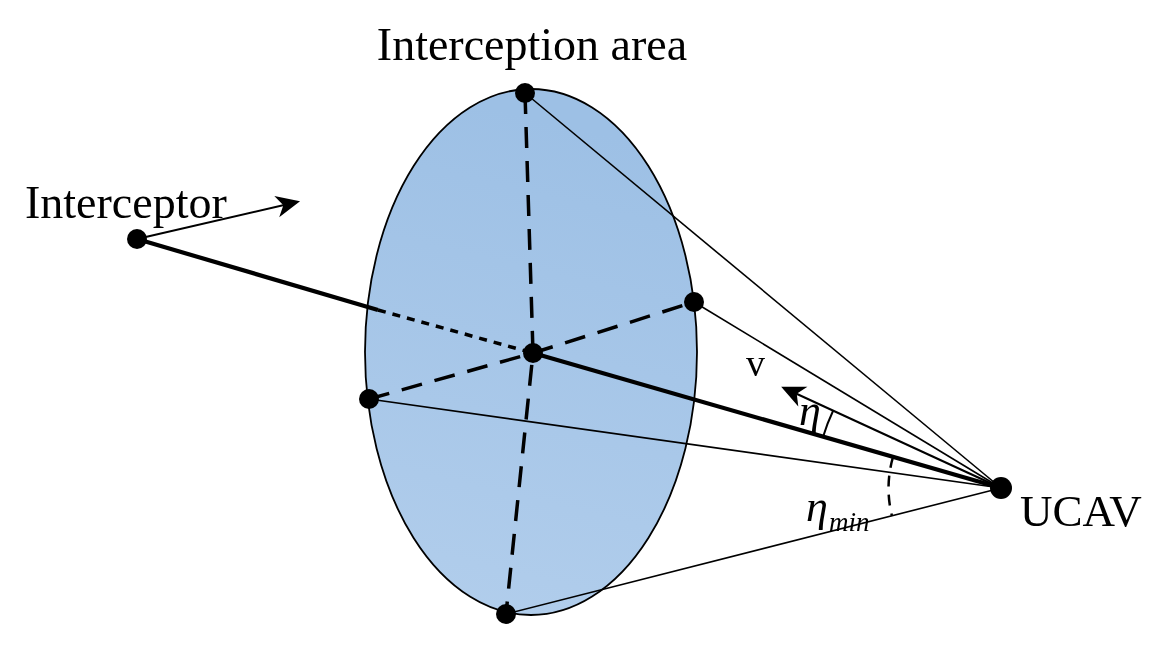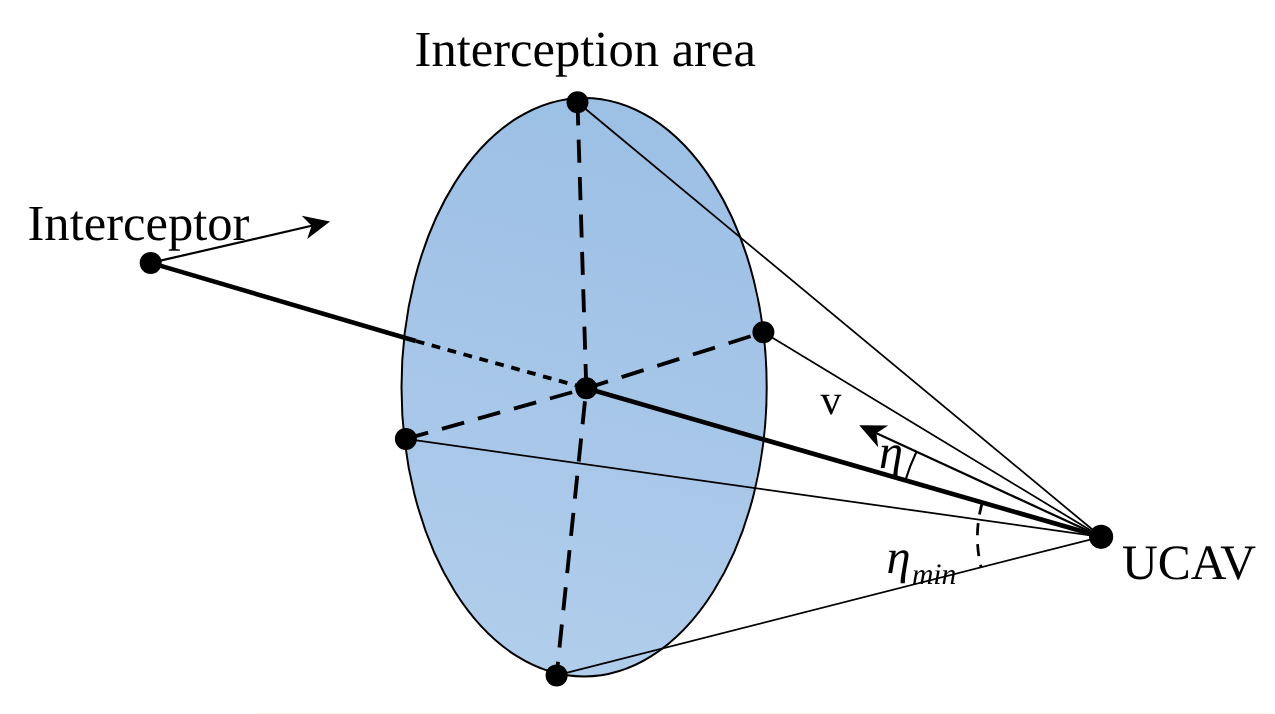--- a/index.html
+++ b/index.html
@@ -4,21 +4,21 @@
 <style>
   html, body {
     margin: 0;
     padding: 0;
     background: #ffffff;
   }
   .figure-wrap {
     position: relative;
     width: 1159px;
     height: 649px;
-    background: #eab308;
+    background: #3b82f6;
     overflow: hidden;
   }
   svg {
     display: block;
   }
   text {
     font-family: "Liberation Serif", "DejaVu Serif", serif;
     fill: #000000;
   }
   .lbl-big   { font-size: 46px; }

